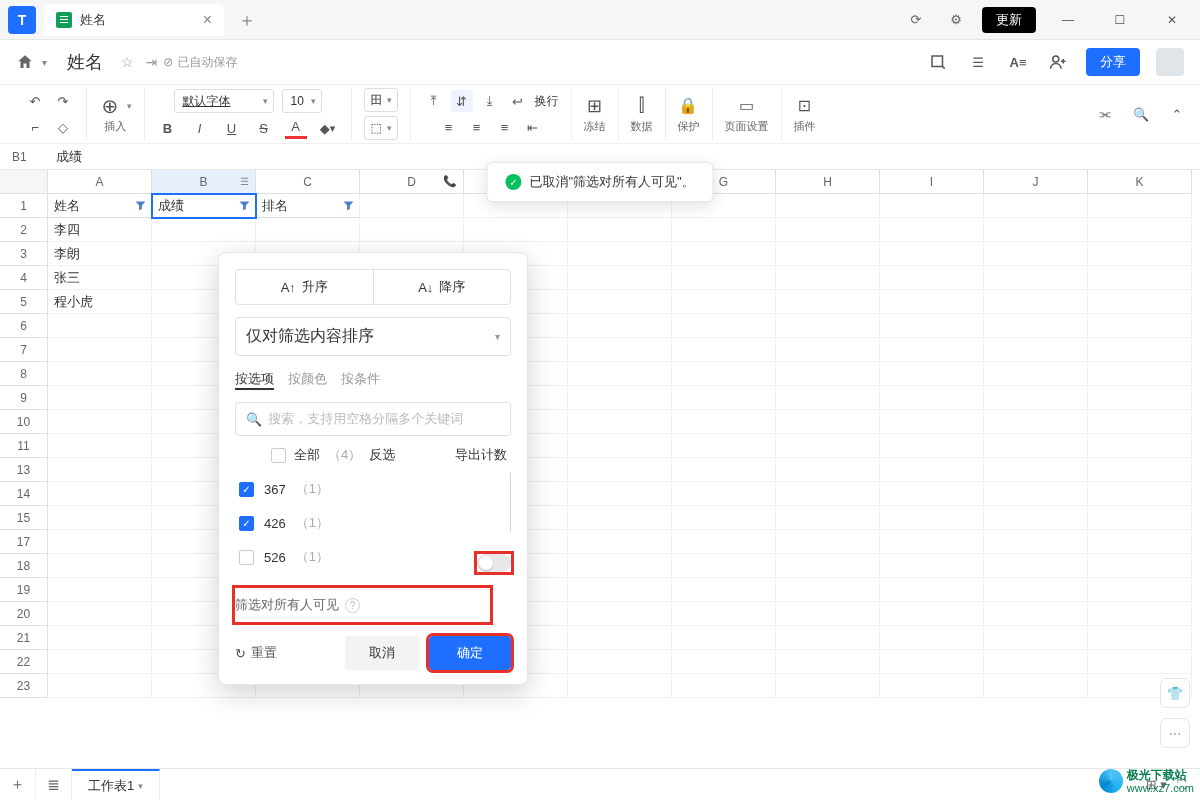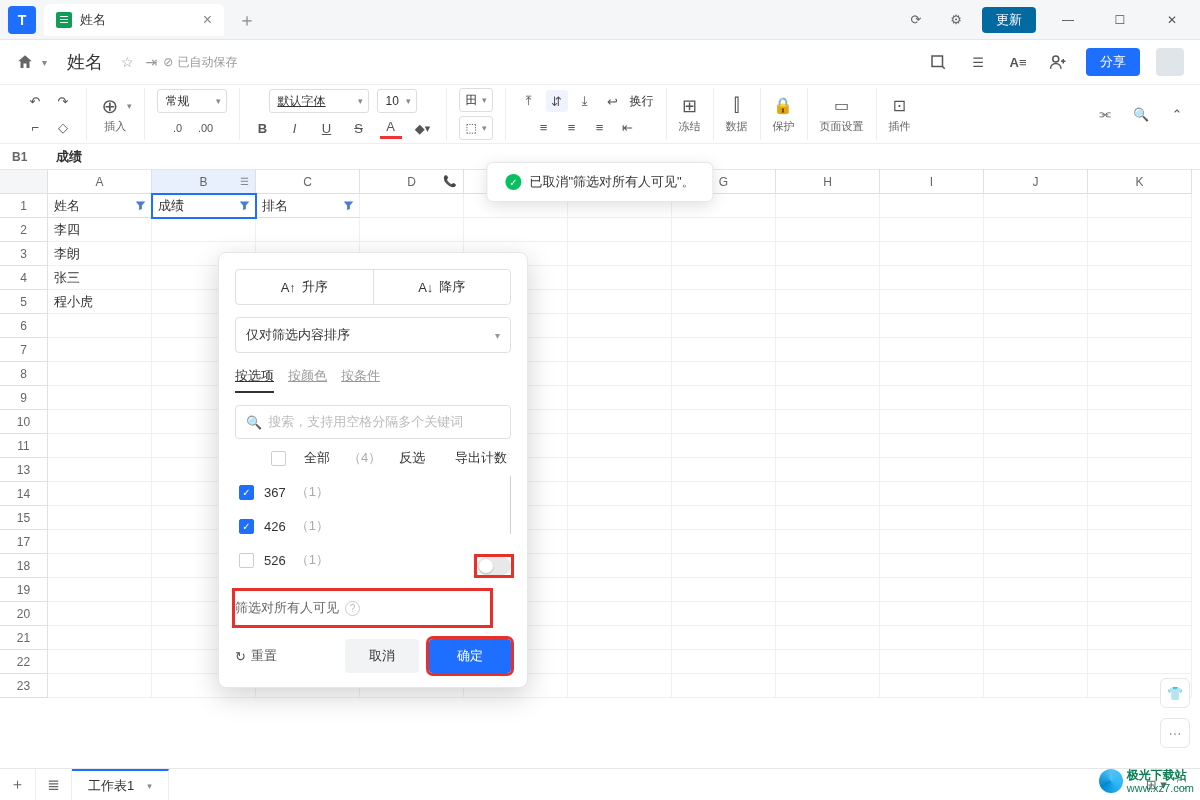--- a/index.html
+++ b/index.html
@@ -9,21 +9,21 @@
 .titlebar { height: 40px; background: #f5f6f7; display: flex; align-items: center; padding: 0 8px; border-bottom: 1px solid #e5e6e8; }
 .logo { width: 28px; height: 28px; background: #1e6fff; border-radius: 4px; margin-right: 8px; display:flex;align-items:center;justify-content:center;color:#fff;font-weight:bold;font-size:14px;}
 .tab { display: flex; align-items: center; background: #fff; height: 32px; padding: 0 12px; border-radius: 6px 6px 0 0; margin-right: 4px; min-width: 180px; }
 .tab-icon { width: 16px; height: 16px; background: #0f9d58; border-radius: 2px; margin-right: 8px; display:flex;align-items:center;justify-content:center;}
 .tab-icon::before{content:"";width:8px;height:1px;background:#fff;box-shadow:0 3px 0 #fff,0 -3px 0 #fff;}
 .tab-title { flex: 1; font-size: 13px; }
 .tab-close { color: #888; font-size: 16px; cursor: pointer; }
 .tab-add { color: #888; font-size: 18px; padding: 0 10px; cursor: pointer; }
 .titlebar-right { margin-left: auto; display: flex; align-items: center; gap: 12px; }
 .titlebar-right .icon-btn { width: 28px; height: 28px; display:flex;align-items:center;justify-content:center; color:#666; cursor:pointer;}
-.update-btn { background: #0369a1; color: #fff; padding: 4px 14px; border-radius: 4px; font-size: 13px; cursor: pointer; }
+.update-btn { background: #000000; color: #fff; padding: 4px 14px; border-radius: 4px; font-size: 13px; cursor: pointer; }
 .win-btn { width: 40px; height: 30px; display:flex;align-items:center;justify-content:center; color:#555; cursor:pointer; font-size:12px;}
 
 
 .docbar { height: 44px; display: flex; align-items: center; padding: 0 16px 0 12px; }
 .home-icon { width: 26px; height: 26px; color: #555; display:flex;align-items:center;justify-content:center; margin-right:4px;}
 .dropdown-caret { font-size: 10px; color:#888; margin-right: 20px; }
 .doc-title { font-size: 18px; margin-right: 12px; }
 .docbar .small-icon { color: #999; margin: 0 6px; font-size: 14px; display:flex;align-items:center;}
 .autosave { color: #999; font-size: 12px; display:flex;align-items:center;gap:4px;}
 .docbar-right { margin-left: auto; display: flex; align-items: center; gap: 16px; }
@@ -36,21 +36,21 @@
 .tb-group { display:flex; flex-direction: column; align-items:center; padding: 0 12px; border-right:1px solid #eee; height:52px; justify-content:center;}
 .tb-group.no-label{flex-direction:row;gap:6px;}
 .tb-row { display:flex; gap:6px; align-items:center;}
 .tb-label { font-size:11px; color:#666; margin-top:2px;}
 .tb-btn { min-width:22px; height:22px; display:flex;align-items:center;justify-content:center; color:#555; cursor:pointer; font-size:13px;}
 .tb-select { height:24px; border:1px solid #ddd; border-radius:3px; padding:0 18px 0 8px; font-size:12px; color:#333; position:relative; display:flex;align-items:center;cursor:pointer;}
 .tb-select::after{content:"▾";position:absolute;right:5px;color:#888;font-size:9px;}
 .toolbar-right{margin-left:auto;display:flex;gap:14px;align-items:center;color:#666;}
 
 
-.formulabar { height: 26px; border-bottom:1px solid #e5e6e8; display:flex; align-items:center;font-weight:bold;}
+.formulabar { height: 26px; border-bottom:1px solid #e5e6e8; display:flex; align-items:center;}
 .cell-ref { width:48px; padding-left:12px; font-size:12px; color:#666;}
 .formula-val { padding-left:8px; font-size:13px;}
 
 
 .grid { position:relative; }
 .col-headers { display:flex; height:24px; background:#fff;}
 .corner { width:48px; border-right:1px solid #e0e0e0; border-bottom:1px solid #e0e0e0; background:#f5f6f7;}
 .col-h { width:104px; border-right:1px solid #e0e0e0; border-bottom:1px solid #e0e0e0; display:flex;align-items:center;justify-content:center;font-size:12px;color:#666; background:#fff; position:relative;}
 .col-h.sel{background:#e8f0fe;}
 .filter-bars{position:absolute;right:6px;color:#888;font-size:10px;}
@@ -66,48 +66,48 @@
 
 
 .toast { position:absolute; top:162px; left:50%; transform:translateX(-50%); background:#fff; border:1px solid #e5e6e8; border-radius:6px; box-shadow:0 4px 16px rgba(0,0,0,.12); padding:10px 18px; display:flex;align-items:center;gap:8px; font-size:13px; z-index:40;}
 .toast-check{width:16px;height:16px;border-radius:50%;background:#07c160;color:#fff;display:flex;align-items:center;justify-content:center;font-size:10px;}
 
 
 .filter-pop { position:absolute; top:252px; left:218px; width:310px; background:#fff; border:1px solid #e5e6e8; border-radius:8px; box-shadow:0 8px 28px rgba(0,0,0,.18); z-index:50; padding-bottom:14px;}
 .sort-row{display:flex;margin:16px 16px 12px;border:1px solid #e0e0e0;border-radius:4px;overflow:hidden;}
 .sort-btn{flex:1;text-align:center;padding:8px 0;font-size:13px;cursor:pointer;display:flex;align-items:center;justify-content:center;gap:6px;}
 .sort-btn:first-child{border-right:1px solid #e0e0e0;}
-.sort-scope{margin:0 16px 14px;border:1px solid #e0e0e0;border-radius:4px;padding:8px 10px;font-size:13px;display:flex;align-items:center;cursor:pointer;}
+.sort-scope{margin:0 16px 14px;border:1px solid #e0e0e0;border-radius:4px;padding:8px 10px;font-size:16px;display:flex;align-items:center;cursor:pointer;}
 .sort-scope::after{content:"▾";margin-left:auto;color:#999;font-size:10px;}
 .filter-tabs{display:flex;gap:14px;margin:0 16px 12px;font-size:13px;}
-.filter-tab{padding-bottom:6px;cursor:pointer;color:#999;text-decoration:underline;}
+.filter-tab{cursor:pointer;color:#999;}
 .filter-tab.active{color:#333;border-bottom:2px solid #333;}
 .search-box{margin:0 16px 10px;border:1px solid #e0e0e0;border-radius:4px;padding:7px 10px;display:flex;align-items:center;gap:6px;color:#bbb;font-size:13px;}
-.filter-toolbar{display:flex;align-items:center;margin:0 20px 8px;font-size:13px;gap:18px;padding-left:32px;}
+.filter-toolbar{display:flex;align-items:center;margin:0 20px 8px;font-size:13px;gap:8px;padding-left:32px;}
 .chk{width:15px;height:15px;border:1px solid #ccc;border-radius:2px;display:inline-flex;align-items:center;justify-content:center;cursor:pointer;flex-shrink:0;}
 .chk.on{background:#1e6fff;border-color:#1e6fff;color:#fff;font-size:10px;}
 .export-count{margin-left:auto;color:#333;cursor:pointer;text-align:center;}
 .filter-list{margin:0 16px;max-height:140px;overflow:hidden;position:relative;}
 .filter-item{display:flex;align-items:center;gap:10px;padding:8px 4px;font-size:13px;}
 .filter-item .count{color:#aaa;}
 .scroll-thumb{position:absolute;right:-4px;top:0;width:5px;height:60px;background:#d0d0d0;border-radius:3px;}
 .visible-row{margin:14px 16px 0;display:flex;align-items:center;font-size:13px;color:#666;padding:8px 0;}
 .help-icon{width:15px;height:15px;border:1px solid #ccc;border-radius:50%;color:#bbb;font-size:10px;display:inline-flex;align-items:center;justify-content:center;margin-left:6px;}
 .toggle{margin-left:auto;width:34px;height:18px;background:#e8e8e8;border-radius:10px;position:relative;cursor:pointer;}
 .toggle::after{content:"";position:absolute;width:14px;height:14px;background:#fff;border-radius:50%;top:2px;left:2px;box-shadow:0 1px 2px rgba(0,0,0,.2);}
 .btn-row{display:flex;gap:10px;margin:14px 16px 0;align-items:center;}
 .reset-btn{display:flex;align-items:center;gap:5px;font-size:13px;cursor:pointer;color:#555;}
 .cancel-btn{margin-left:auto;padding:8px 24px;background:#f2f3f5;border-radius:4px;font-size:13px;cursor:pointer;}
 .ok-btn{padding:8px 28px;background:#1e6fff;color:#fff;border-radius:4px;font-size:13px;cursor:pointer;}
 .red-box{outline:3px solid #e8302a;outline-offset:0;}
 
 
 .sheetbar{position:absolute;bottom:0;left:0;right:0;height:32px;border-top:1px solid #e5e6e8;display:flex;align-items:center;background:#fff;}
 .sb-btn{width:36px;height:32px;display:flex;align-items:center;justify-content:center;color:#666;cursor:pointer;border-right:1px solid #eee;font-size:15px;}
-.sheet-tab{padding:0 16px;height:32px;display:flex;align-items:center;gap:13px;border-right:1px solid #eee;border-top:2px solid #1e6fff;font-size:13px;cursor:pointer;}
+.sheet-tab{padding:0 16px;height:32px;display:flex;align-items:center;gap:4px;border-right:1px solid #eee;border-top:2px solid #1e6fff;font-size:13px;cursor:pointer;}
 .sb-right{margin-left:auto;display:flex;align-items:center;gap:10px;padding-right:14px;color:#666;}
 
 .side-icons{position:absolute;right:10px;top:678px;display:flex;flex-direction:column;gap:10px;}
 .side-icon{width:30px;height:30px;border:1px solid #e5e6e8;border-radius:6px;display:flex;align-items:center;justify-content:center;color:#888;background:#fff;cursor:pointer;}
 
 .watermark{position:absolute;right:6px;bottom:6px;font-size:12px;color:#0a8; display:flex;align-items:center;gap:4px;}
 .watermark .wlogo{width:24px;height:24px;border-radius:50%;background:conic-gradient(#4fc3f7,#29b6f6,#0288d1,#4fc3f7);}
 </style>
 </head>
 <body>
@@ -176,27 +176,20 @@
     </div>
   </div>
   <div class="tb-group">
     <div class="tb-row">
         <span class="tb-btn" style="font-size:20px;">⊕</span>
         <span style="font-size:9px;color:#888;">▾</span>
       </div>
     <span class="tb-label">插入</span>
   </div>
   <div class="tb-group" style="gap:4px;">
-    <div class="tb-select" style="width:70px;">常规</div>
-    <div class="tb-row">
-      <span class="tb-btn" style="font-size:11px;">.0</span>
-      <span class="tb-btn" style="font-size:11px;">.00</span>
-    </div>
-  </div>
-  <div class="tb-group" style="gap:4px;">
     <div class="tb-row" style="gap:8px;">
       <div class="tb-select" style="width:100px;text-decoration:underline;">默认字体</div>
       <div class="tb-select" style="width:40px;">10</div>
     </div>
     <div class="tb-row" style="gap:10px;">
       <span class="tb-btn" style="font-weight:bold;">B</span>
       <span class="tb-btn" style="font-style:italic;">I</span>
       <span class="tb-btn" style="text-decoration:underline;">U</span>
       <span class="tb-btn" style="text-decoration:line-through;">S</span>
       <span class="tb-btn" style="border-bottom:3px solid #e33;">A</span>

